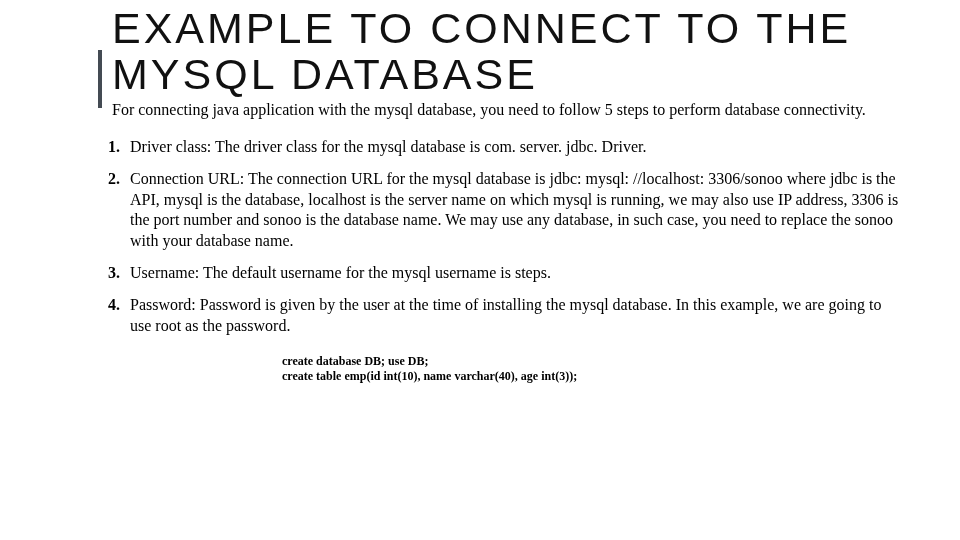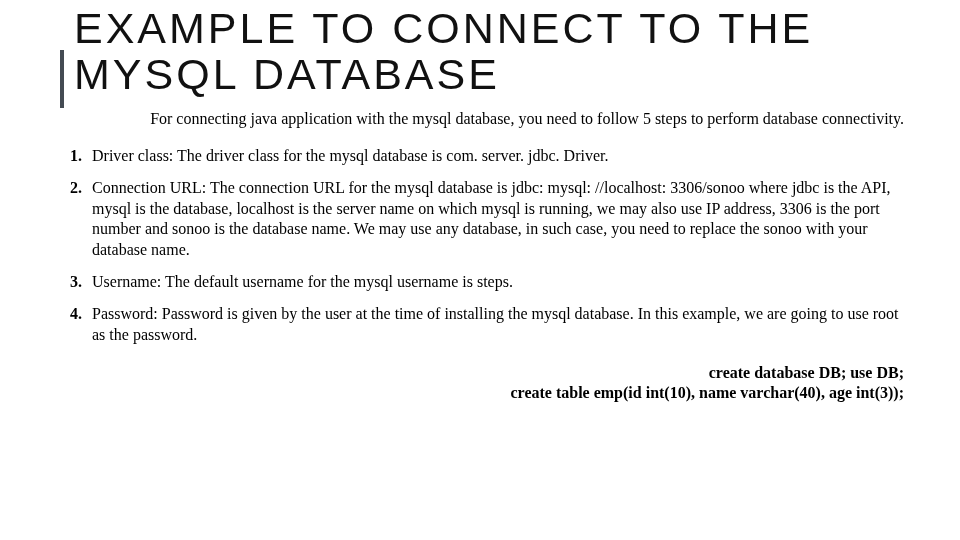--- a/index.html
+++ b/index.html
@@ -1,29 +1,29 @@
 <!DOCTYPE html>
 <html><head>
 <meta charset="utf-8">
 <style>
   * { box-sizing: border-box; margin: 0; padding: 0; }
   html, body { width: 960px; height: 540px; background: #fff; font-family: "Times New Roman", Times, serif; color: #000; }
-  .slide { position: relative; width: 960px; height: 540px; padding: 0 56px 0 70px; }
+  .slide { position: relative; width: 960px; height: 540px; padding: 0 56px 0 108px; }
   .title-wrap { position: relative; padding-top: 6px; margin-left: -10px; }
   .title-accent { position: absolute; left: 0; top: 50px; width: 4px; height: 58px; background: #444b53; }
   .title { font-family: Arial, Helvetica, sans-serif; font-weight: 400; font-size: 43px; letter-spacing: 3px; line-height: 1.06; color: #111; padding-left: 14px; }
   .body { margin-top: -4px; padding-left: 4px; font-size: 16px; line-height: 1.28; }
-  .p1 { margin-top: 16px; text-align: right; }
+  .p1 { margin-top: 7px; }
   .p2 { margin-top: 16px; }
   .list { list-style: none; margin-top: 16px; }
   .list li { position: relative; padding-left: 18px; margin-top: 12px; }
   .list li:first-child { margin-top: 14px; }
   .num { position: absolute; left: -4px; top: 0; font-weight: 700; }
   .b { font-weight: 400; }
-  .code { margin: 18px 0 0 170px; font-weight: 700; font-size: 16px; line-height: 1.25; white-space: pre-line; text-align: right; }
+  .code { margin: 18px 0 0 170px; font-weight: 700; font-size: 12px; line-height: 1.25; white-space: pre-line; }
 </style>
 </head>
 <body>
 
 <div class="slide">
   <div class="title-wrap">
     <div class="title-accent"></div>
     <h1 class="title">EXAMPLE TO CONNECT TO THE MYSQL DATABASE</h1>
   </div>
 

